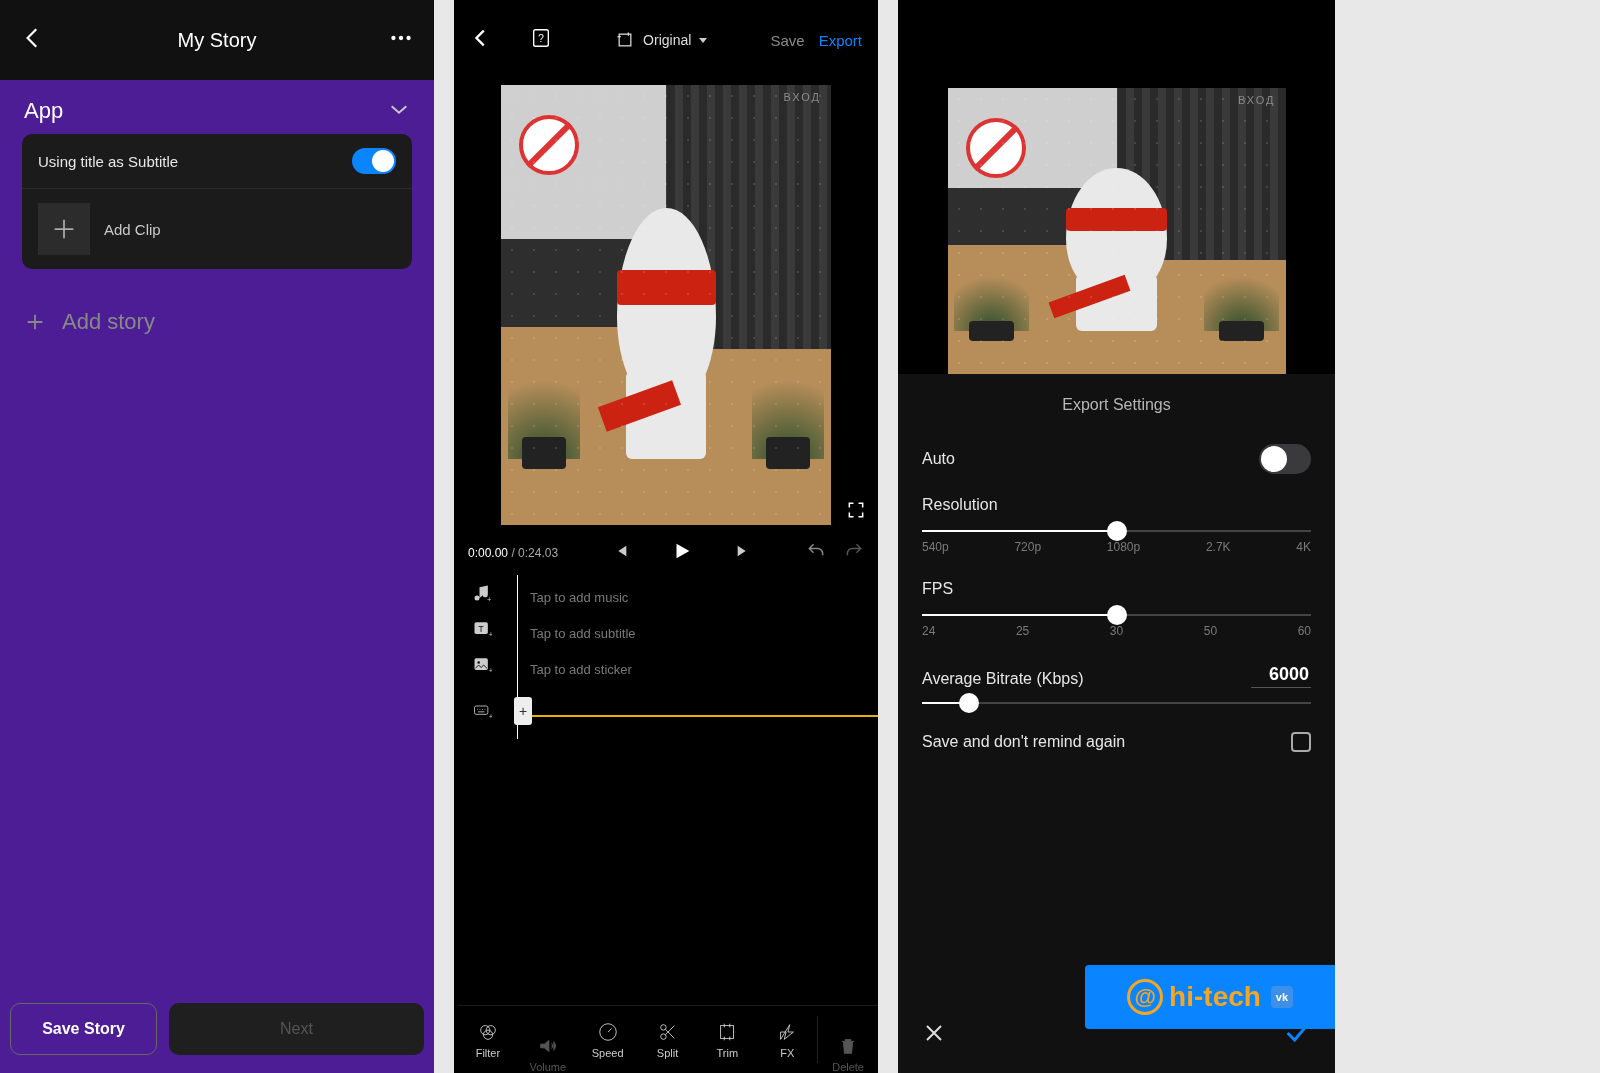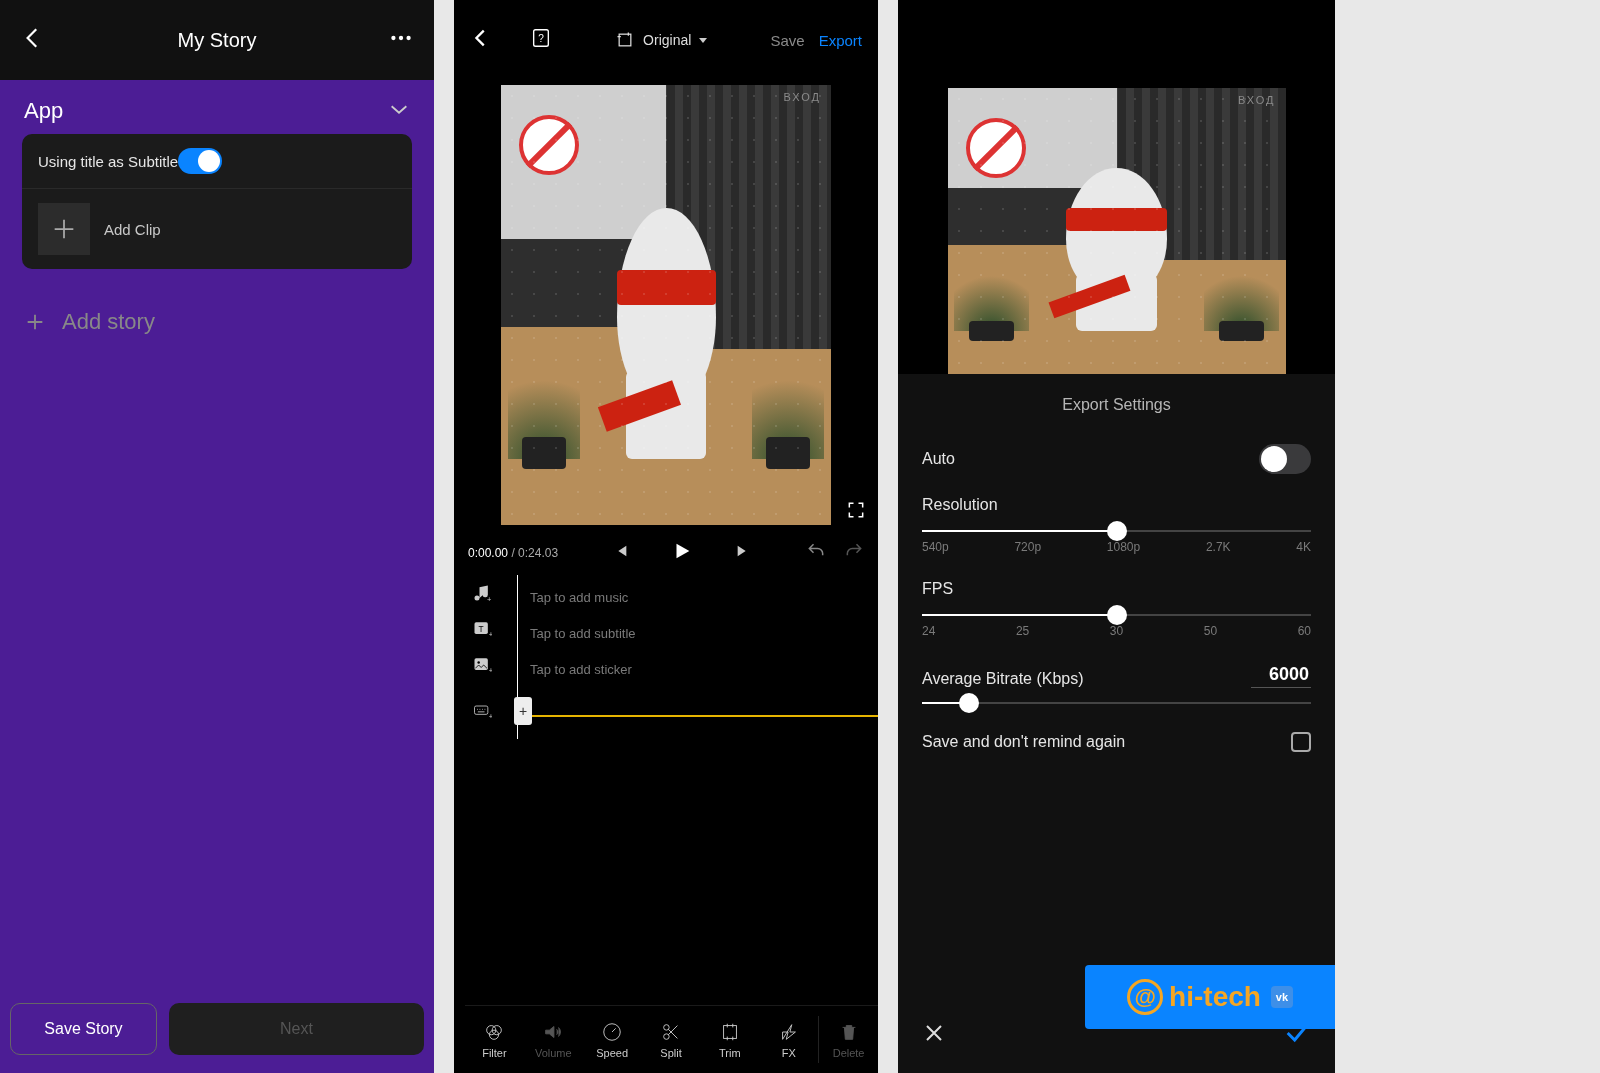--- a/index.html
+++ b/index.html
@@ -11,35 +11,35 @@
 
   
   .s1-top { height: 80px; background: #111; display: flex; align-items: center; justify-content: space-between; padding: 0 20px; }
   .s1-title { color: #fff; font-size: 20px; font-weight: 500; }
   .chev-left svg, .dots svg { width: 26px; height: 26px; fill: #fff; }
   .s1-section-head { display: flex; align-items: center; justify-content: space-between; padding: 18px 24px 10px; }
   .s1-section-head span { color: #fff; font-size: 22px; font-weight: 500; }
   .chev-down svg { width: 22px; height: 22px; fill: #ccc; }
 
   .s1-card { background: #1b1b1b; margin: 0 22px; border-radius: 10px; padding: 0; }
-  .s1-row1 { display: flex; align-items: center; padding: 14px 16px; border-bottom: 1px solid #2a2a2a; }
+  .s1-row1 { display: flex; align-items: center; justify-content: space-between; padding: 14px 16px; border-bottom: 1px solid #2a2a2a; }
   .s1-row1 span { color: #e6e6e6; font-size: 15px; }
   .toggle { width: 44px; height: 26px; background: #0a84ff; border-radius: 13px; position: relative; }
   .toggle::after { content: ""; width: 22px; height: 22px; background: #fff; border-radius: 50%; position: absolute; top: 2px; right: 2px; }
   .s1-row2 { display: flex; align-items: center; padding: 14px 16px; gap: 14px; }
   .plus-box { width: 52px; height: 52px; background: #2c2c2c; display: flex; align-items: center; justify-content: center; }
   .plus-box svg { width: 28px; height: 28px; stroke: #aaa; }
   .s1-row2 span { color: #c8c8c8; font-size: 15px; }
 
   .s1-addstory { display: flex; align-items: center; gap: 16px; padding: 20px 24px; margin-top: 20px; }
   .s1-addstory svg { width: 22px; height: 22px; stroke: #888; }
   .s1-addstory span { color: #888; font-size: 22px; }
 
   .s1-bottom { position: absolute; bottom: 18px; left: 10px; right: 10px; display: flex; gap: 12px; }
-  .btn-outline { flex: 0 0 147px; height: 52px; border: 1px solid #666; border-radius: 10px; display: flex; align-items: center; justify-content: center; color: #fff; font-size: 16px; }
+  .btn-outline { flex: 0 0 147px; height: 52px; border: 1px solid #666; border-radius: 10px; display: flex; align-items: center; justify-content: center; color: #fff; font-size: 16px; font-weight: bold; }
   .btn-disabled { flex: 1; height: 52px; background: #1f1f1f; border-radius: 10px; display: flex; align-items: center; justify-content: center; color: #555; font-size: 16px; }
 
   
   .s2 { background: #000; }
   .s2-top { height: 80px; display: flex; align-items: center; padding: 0 16px; }
   .s2-back svg { width: 22px; height: 22px; fill: #fff; }
   .s2-help { margin-left: 38px; }
   .s2-help svg { width: 22px; height: 22px; fill: #fff; }
   .s2-aspect { margin-left: auto; margin-right: auto; display: flex; align-items: center; gap: 8px; color: #ddd; font-size: 14px; }
   .s2-aspect svg { width: 20px; height: 20px; stroke: #ddd; fill: none; }
@@ -87,24 +87,24 @@
   .tl-thumb-row { display: flex; align-items: center; height: 56px; position: relative; }
   .tl-thumb-lane { flex: 1; position: relative; margin-left: 0; }
   .thumbs { position: absolute; left: 12px; right: 0; top: 4px; bottom: 4px; border: 1.5px solid #e6b400; display: flex; overflow: hidden; }
   .thumb { flex: 1; background: #777; position: relative; }
   .thumb .tm { width: 100%; height: 100%; }
   .add-handle { position: absolute; left: 4px; top: 50%; transform: translateY(-50%); width: 18px; height: 28px; background: #eee; border-radius: 3px; display: flex; align-items: center; justify-content: center; color: #333; font-size: 14px; z-index: 6; }
 
   .ruler { height: 24px; position: relative; color: #777; font-size: 10px; margin-left: 56px; }
   .ruler span { position: absolute; top: 6px; transform: translateX(-50%); }
 
-  .s2-tools { position: absolute; bottom: 0; left: 11px; right: 0; height: 68px; display: flex; border-top: 1px solid #1a1a1a; }
+  .s2-tools { position: absolute; bottom: 0; left: 4px; right: 0; height: 68px; display: flex; border-top: 1px solid #1a1a1a; }
   .tool { flex: 1; display: flex; flex-direction: column; align-items: center; justify-content: center; gap: 4px; color: #ccc; font-size: 11px; }
   .tool svg { width: 22px; height: 22px; fill: none; stroke: #ccc; }
-  .tool.dis { color: #555; }
+  .tool.dis { color: #555; justify-content: flex-end; }
   .tool.dis svg { stroke: #555; fill: #555; }
   .tool-sep { width: 1px; background: #222; margin: 10px 0; }
 
   
   .s3-preview { height: 374px; background: #000; display: flex; align-items: flex-start; justify-content: center; position: relative; }
   .s3-preview .img { width: 338px; height: 286px; margin-top: 88px; position: relative; overflow: hidden; }
   .s3-panel { background: #111; padding: 22px 24px 0; height: calc(100% - 374px); position: relative; }
   .s3-title { text-align: center; color: #b6b6b6; font-size: 16px; margin-bottom: 30px; }
   .s3-row { display: flex; align-items: center; justify-content: space-between; margin-bottom: 22px; }
   .s3-row .lbl { color: #e6e6e6; font-size: 16px; }

